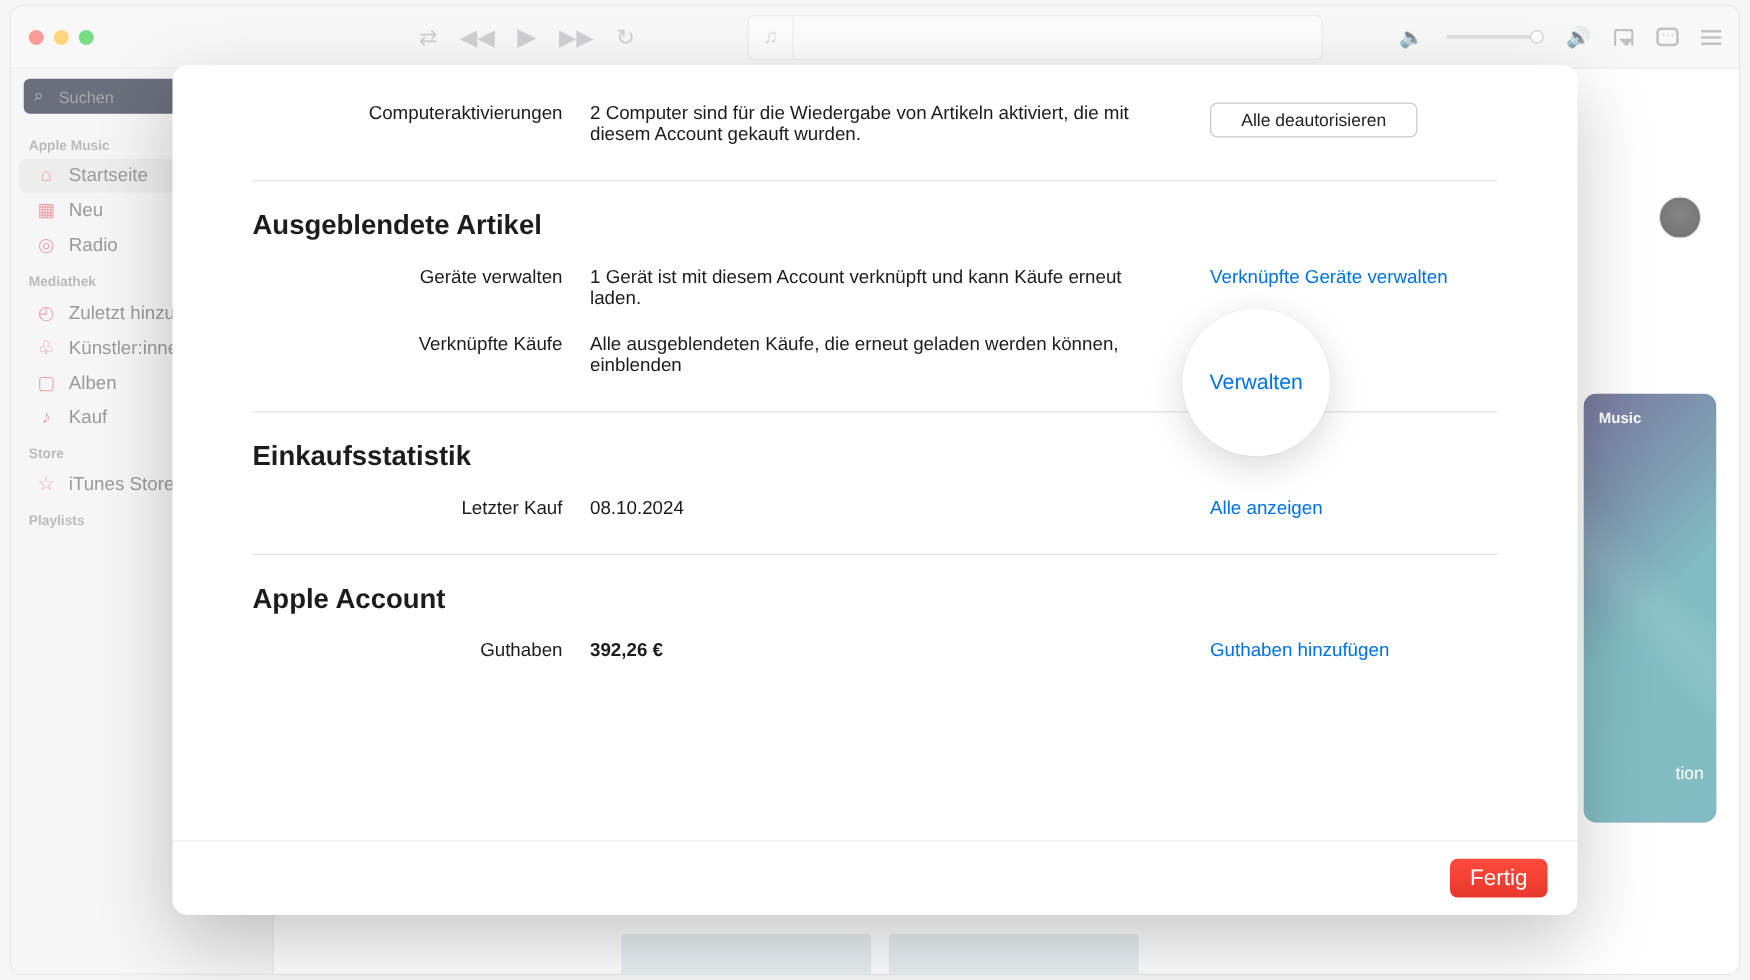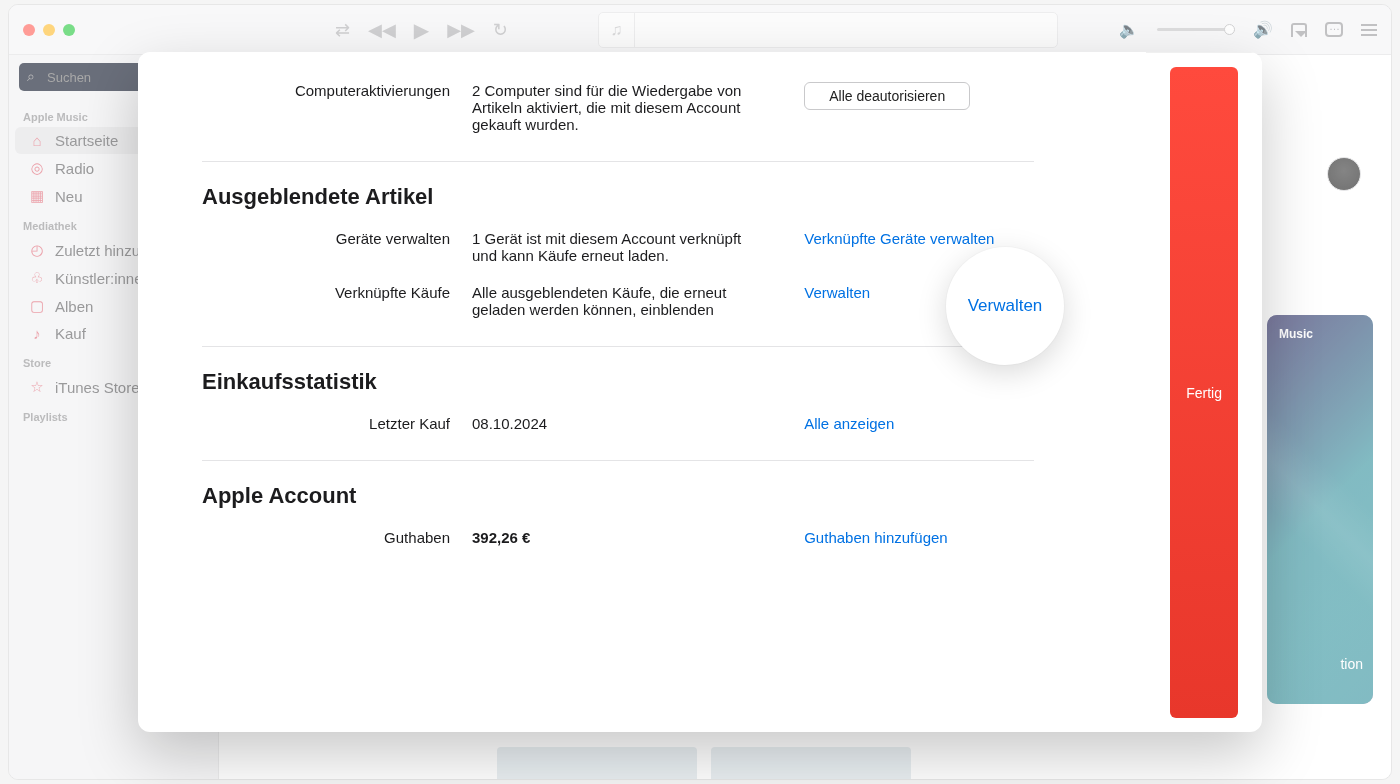--- a/index.html
+++ b/index.html
@@ -70,60 +70,60 @@
   .sb-item.active { background:#e2e2e4; }
   .content {
     flex:1; background:#fff; position:relative; overflow:hidden;
   }
   .avatar {
     position:absolute; top:102px; right:30px; width:34px; height:34px; border-radius:50%;
     background: radial-gradient(circle at 50% 40%, #3a3a3a, #1a1a1a);
     border:1px solid #d4d4d6;
   }
   .promo-card {
-    position:absolute; right:18px; top:260px; width:106px; height:389px; border-radius:10px;
+    position:absolute; right:18px; top:260px; width:106px; height:343px; border-radius:10px;
     background: linear-gradient(135deg, #2b2963 0%, #3dd6c4 50%, #2b2963 100%);
     overflow:hidden; color:#fff; padding:12px;
   }
   .promo-card::before{
     content:""; position:absolute; inset:0;
     background:
       linear-gradient(45deg, transparent 40%, rgba(255,255,255,.08) 50%, transparent 60%),
       linear-gradient(-45deg, rgba(61,214,196,.6), rgba(43,41,99,.8));
   }
   .promo-badge{ position:relative; font-size:12px; font-weight:600;}
   .promo-text { position:absolute; bottom:32px; right:10px; font-size:14px;}
   
   .tile { position:absolute; bottom:-2px; width:200px; height:34px; background:#dce5ea; border-radius:4px 4px 0 0;}
   .tile.a{ left:278px;} .tile.b{ left:492px;}
 
   
   .modal {
     position:absolute; left:138px; top:52px; right:138px; bottom:52px;
     background:#fff; border-radius:12px; box-shadow: 0 22px 60px rgba(0,0,0,.22);
-    z-index:100; display:flex; flex-direction:row; overflow:hidden;gap:48px;
+    z-index:100; display:flex; flex-direction:column; overflow:hidden;
   }
   .modal-scroll { flex:1; overflow:auto; padding: 24px 64px 12px; }
   .mrow { display:flex; align-items:flex-start; padding: 6px 0; }
   .mlabel { width:270px; text-align:right; padding-right:22px; font-size:15px; color:#1c1c1e; }
   .mval { flex:1; font-size:15px; color:#1c1c1e; padding-right: 36px; }
   .maction { width:230px; text-align:left; font-size:15px; }
   .link { color:#0071e3; cursor:pointer; }
   .btn-outline {
     padding:5px 24px; border:1px solid #c9c9cb; border-radius:6px;
     background:#fff; font-size:14px; color:#222; cursor:pointer;
   }
   .divider { height:1px; background:#e4e4e6; margin: 22px 0; }
   .sec-title { font-size:22px; font-weight:600; color:#1c1c1e; margin-bottom:14px;}
   .modal-footer {
     padding: 14px 24px; display:flex; justify-content:flex-end;
     border-top:1px solid #f0f0f0;
   }
   .btn-red {
-    background: linear-gradient(#ff4a3d,#e8372b); color:#fff; font-size:14px;
+    background: linear-gradient(#ff4a3d,#e8372b); color:#fff; font-size:18px;
     padding:5px 16px; border:none; border-radius:6px; cursor:pointer; font-weight:500;
   }
   
   .spotlight {
     position:absolute; z-index:120; width:118px; height:118px; border-radius:50%;
     background:#fff; box-shadow: 0 0 0 1px rgba(0,0,0,.02), 0 8px 30px rgba(0,0,0,.15);
     display:flex; align-items:center; justify-content:center;
     left: 946px; top: 247px; pointer-events:none;
     font-size:17px; color:#0071e3;
   }
@@ -195,26 +195,26 @@
       <div class="search-wrap">
         <span class="mag">⌕</span>
         <input class="search" placeholder="Suchen" style="">
       </div>
       <div class="sb-section">Apple Music</div>
       <div class="sb-item active">
           <span class="ic i-home"></span>
           <span>Startseite</span>
         </div>
       <div class="sb-item">
+          <span class="ic i-grid"></span>
+          <span>Neu</span>
+        </div>
+      <div class="sb-item">
           <span class="ic i-radio"></span>
           <span>Radio</span>
-        </div>
-      <div class="sb-item">
-          <span class="ic i-grid"></span>
-          <span>Neu</span>
         </div>
 
       <div class="sb-section">Mediathek</div>
       <div class="sb-item">
           <span class="ic i-clock"></span>
           <span>Zuletzt hinzugefügt</span>
         </div>
       <div class="sb-item">
           <span class="ic i-mic"></span>
           <span>Künstler:innen</span>

